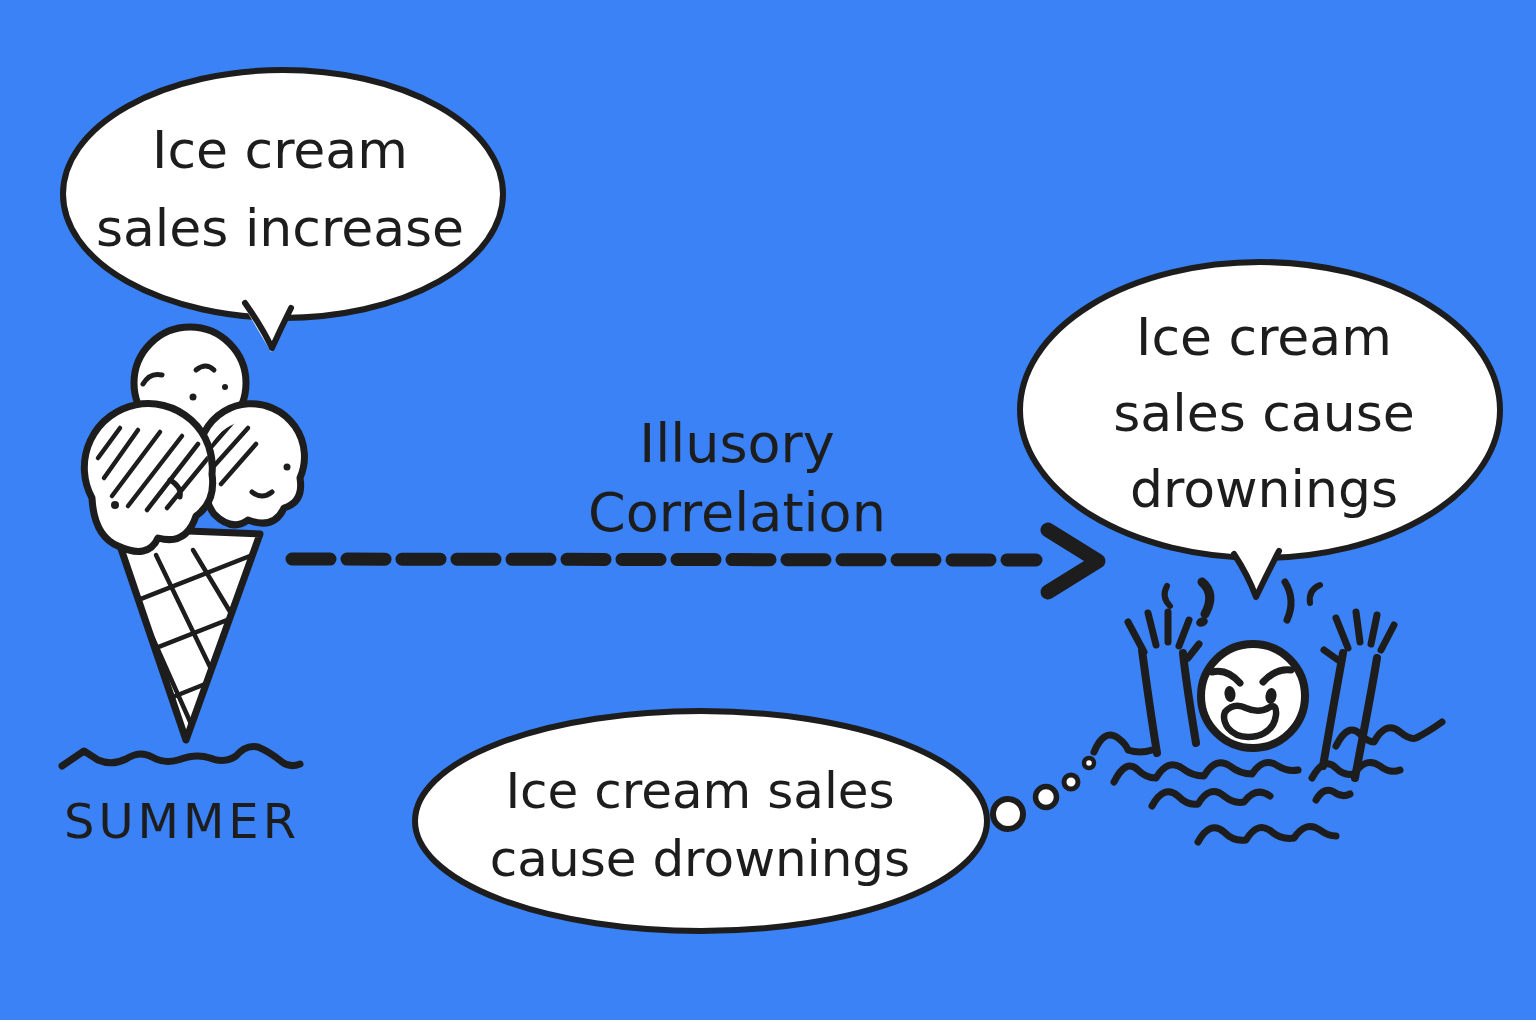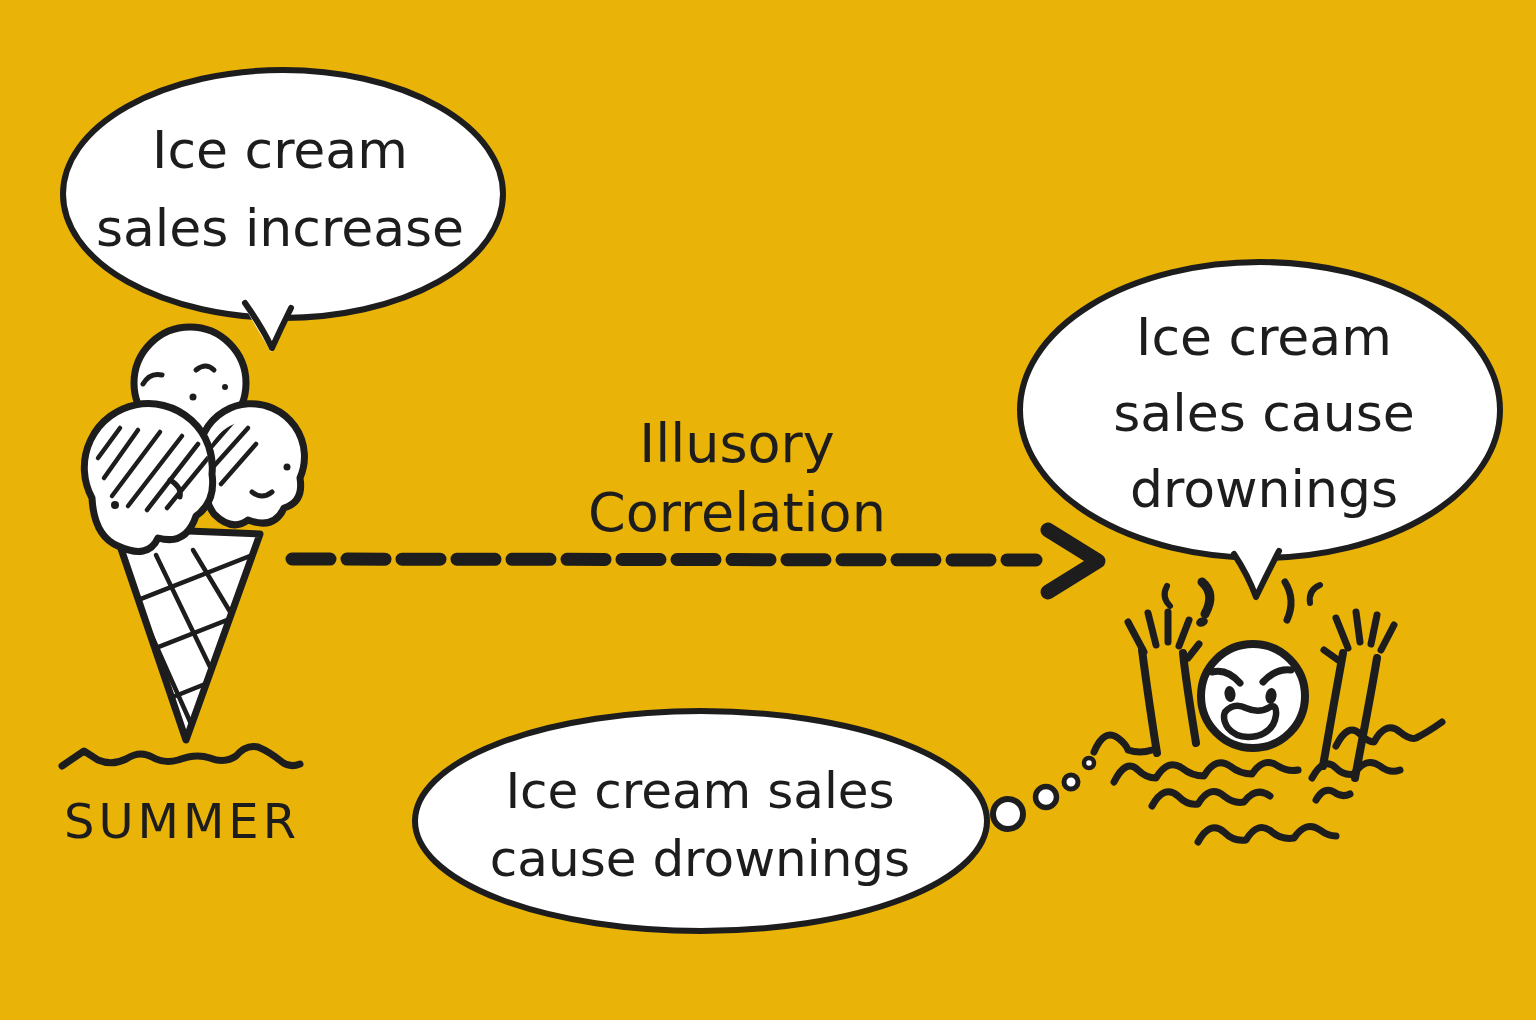--- a/index.html
+++ b/index.html
@@ -4,21 +4,21 @@
 <style>
   html, body {
     margin: 0;
     padding: 0;
     background: #ffffff;
   }
   .canvas {
     position: relative;
     width: 1536px;
     height: 1020px;
-    background: #eab308;
+    background: #3b82f6;
     overflow: hidden;
     font-family: "DejaVu Sans", sans-serif;
   }
   svg { display: block; }
 
   .ink-stroke {
     stroke: #1d1d1d;
     fill: none;
     stroke-linecap: round;
     stroke-linejoin: round;

